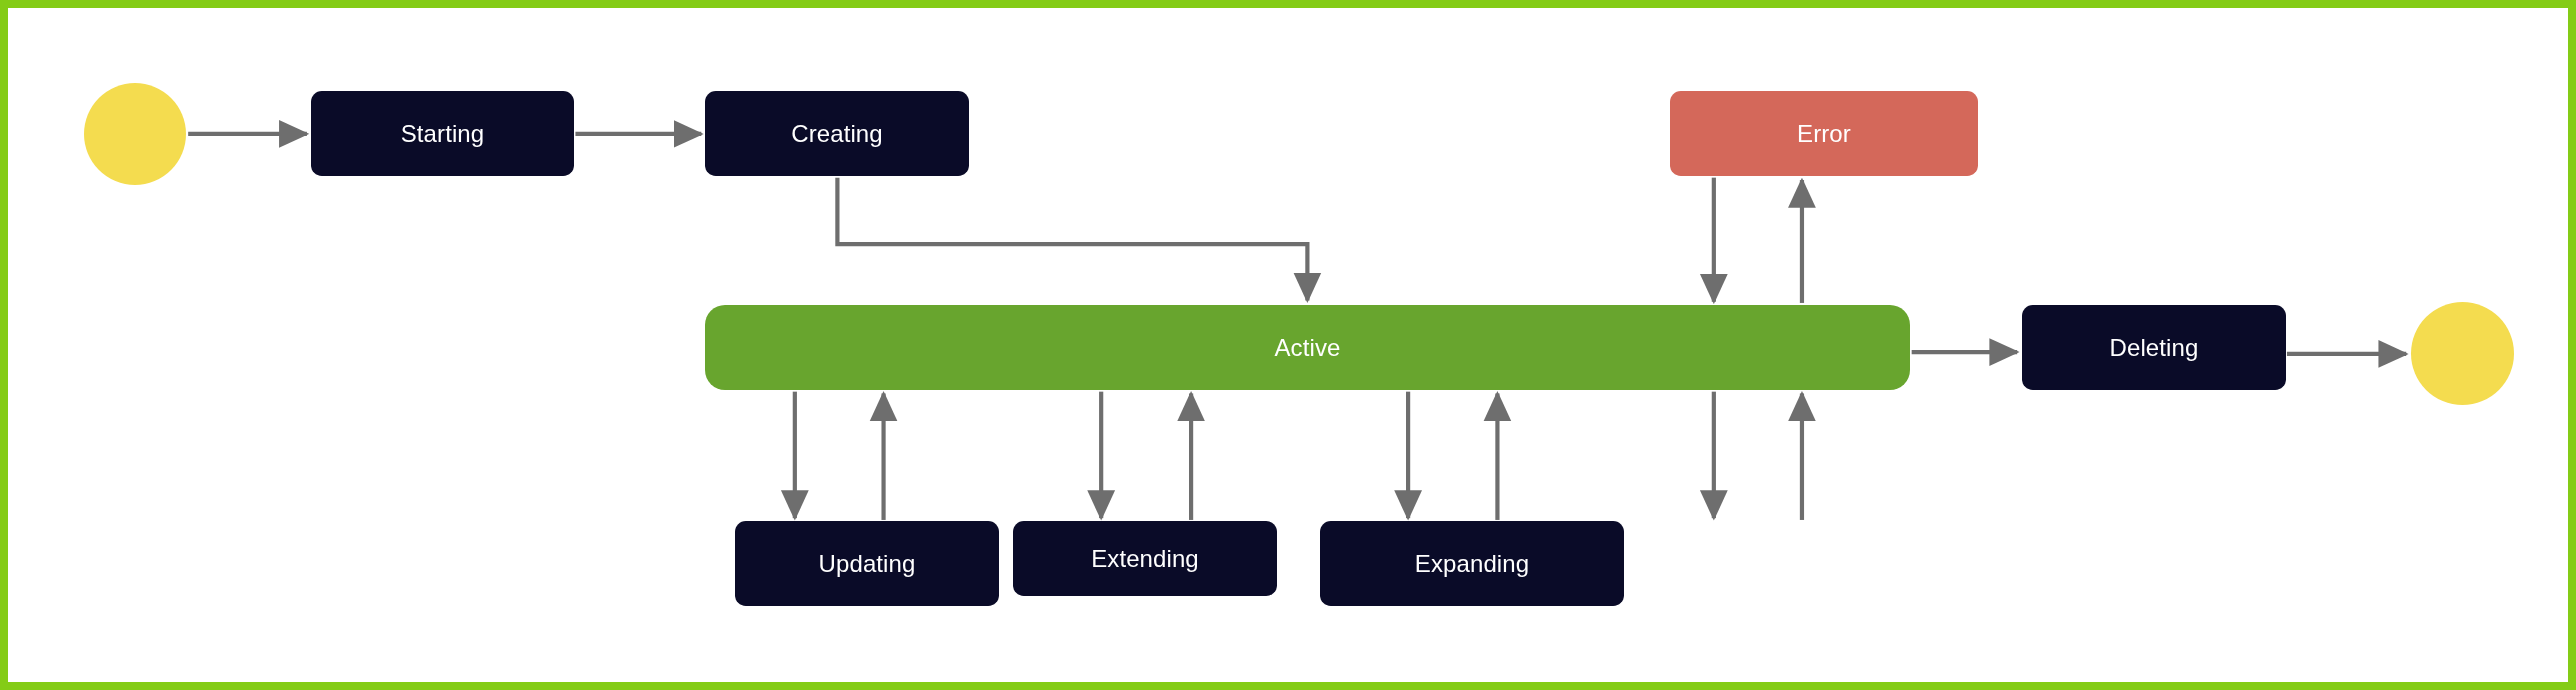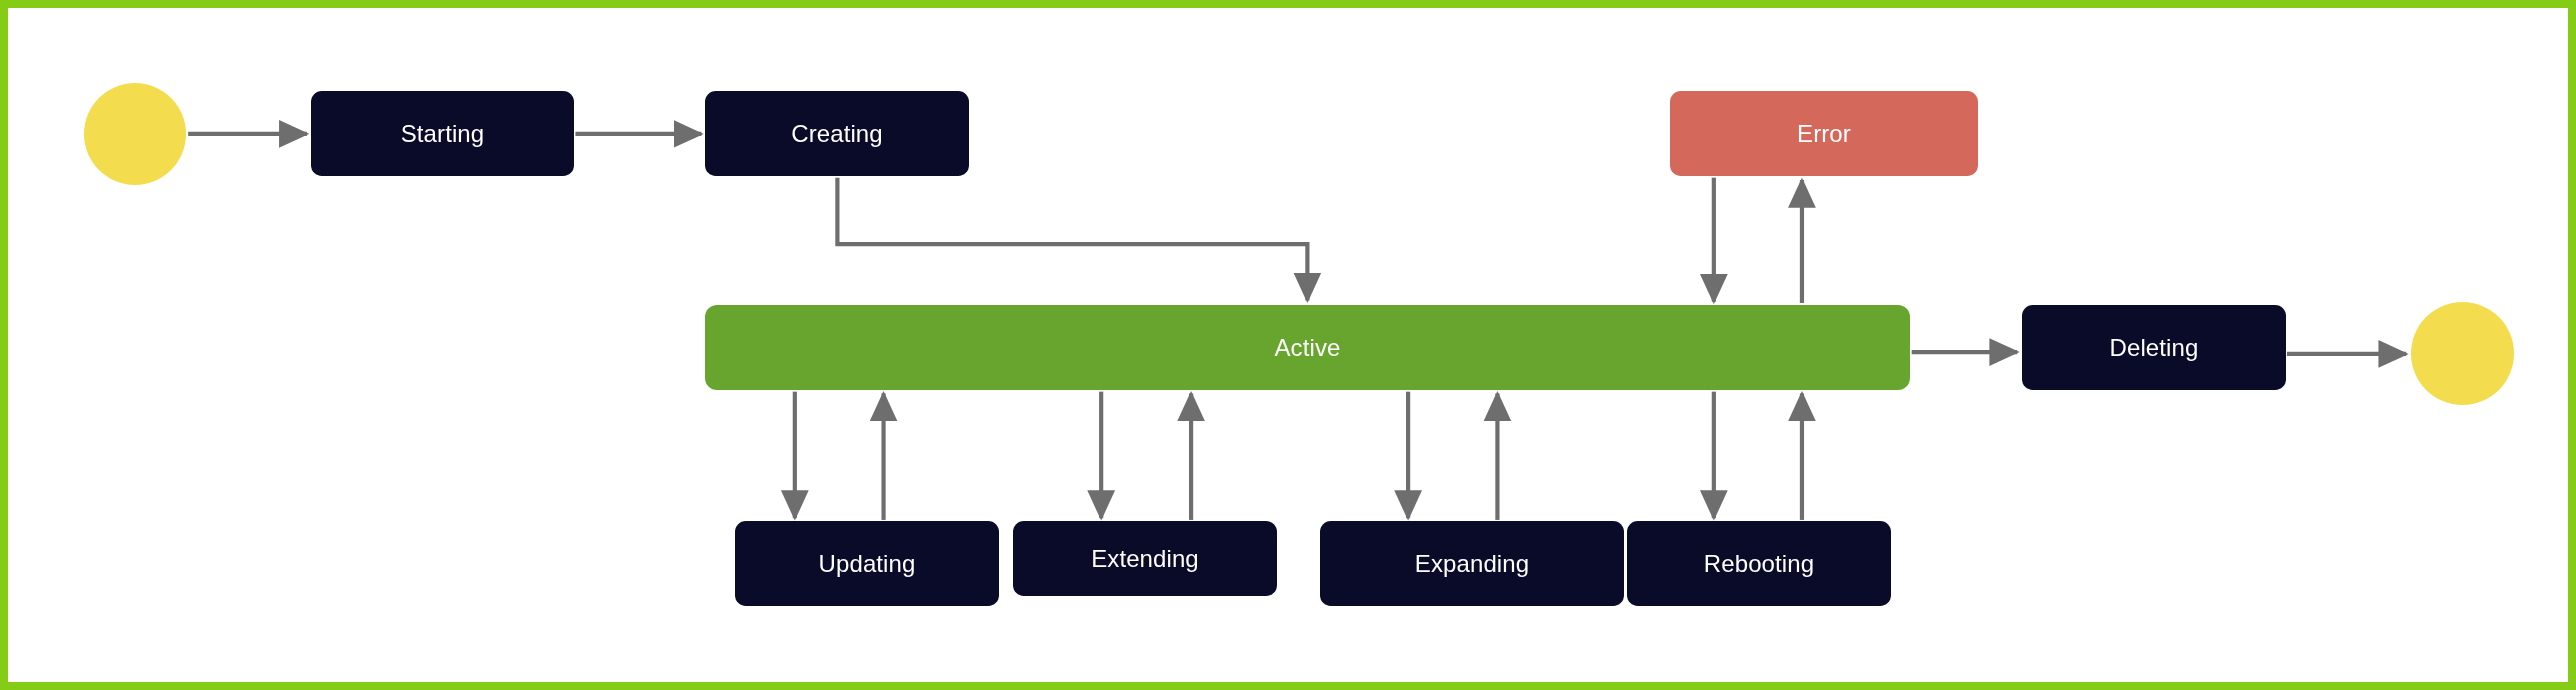--- a/index.html
+++ b/index.html
@@ -35,21 +35,21 @@
     border-radius: 10.8px;
     color: #ffffff;
     font-size: 24px;
     font-weight: 400;
     letter-spacing: 0.1px;
     line-height: 1;
     font-family: "Liberation Sans", sans-serif;
     -webkit-font-smoothing: antialiased;
   }
   .node-state { background: #0a0b28; }
-  .node-active { background: #68a52e; border-radius: 12px; }
+  .node-active { background: #68a52e; border-radius: 20px; }
   .node-error  { background: #d4685a; }
   .terminal {
     position: absolute;
     border-radius: 50%;
     background: #f4dc4f;
   }
   .node-label {
     pointer-events: none;
     user-select: none;
   }
@@ -125,18 +125,15 @@
   </div>
 
   <div class="node node-state" style="left:1005px; top:513px; width:264px; height:75px;">
     <span class="node-label">Extending</span>
   </div>
 
   <div class="node node-state" style="left:1312px; top:513px; width:304px; height:85px;">
     <span class="node-label">Expanding</span>
   </div>
 
-  <div class="node node-state" style="left:1619px; top:513px; width:264px; height:85px;">
-    <span class="node-label">Rebooting</span>
-  </div>
 
 </div>
 
 
 </body></html>

